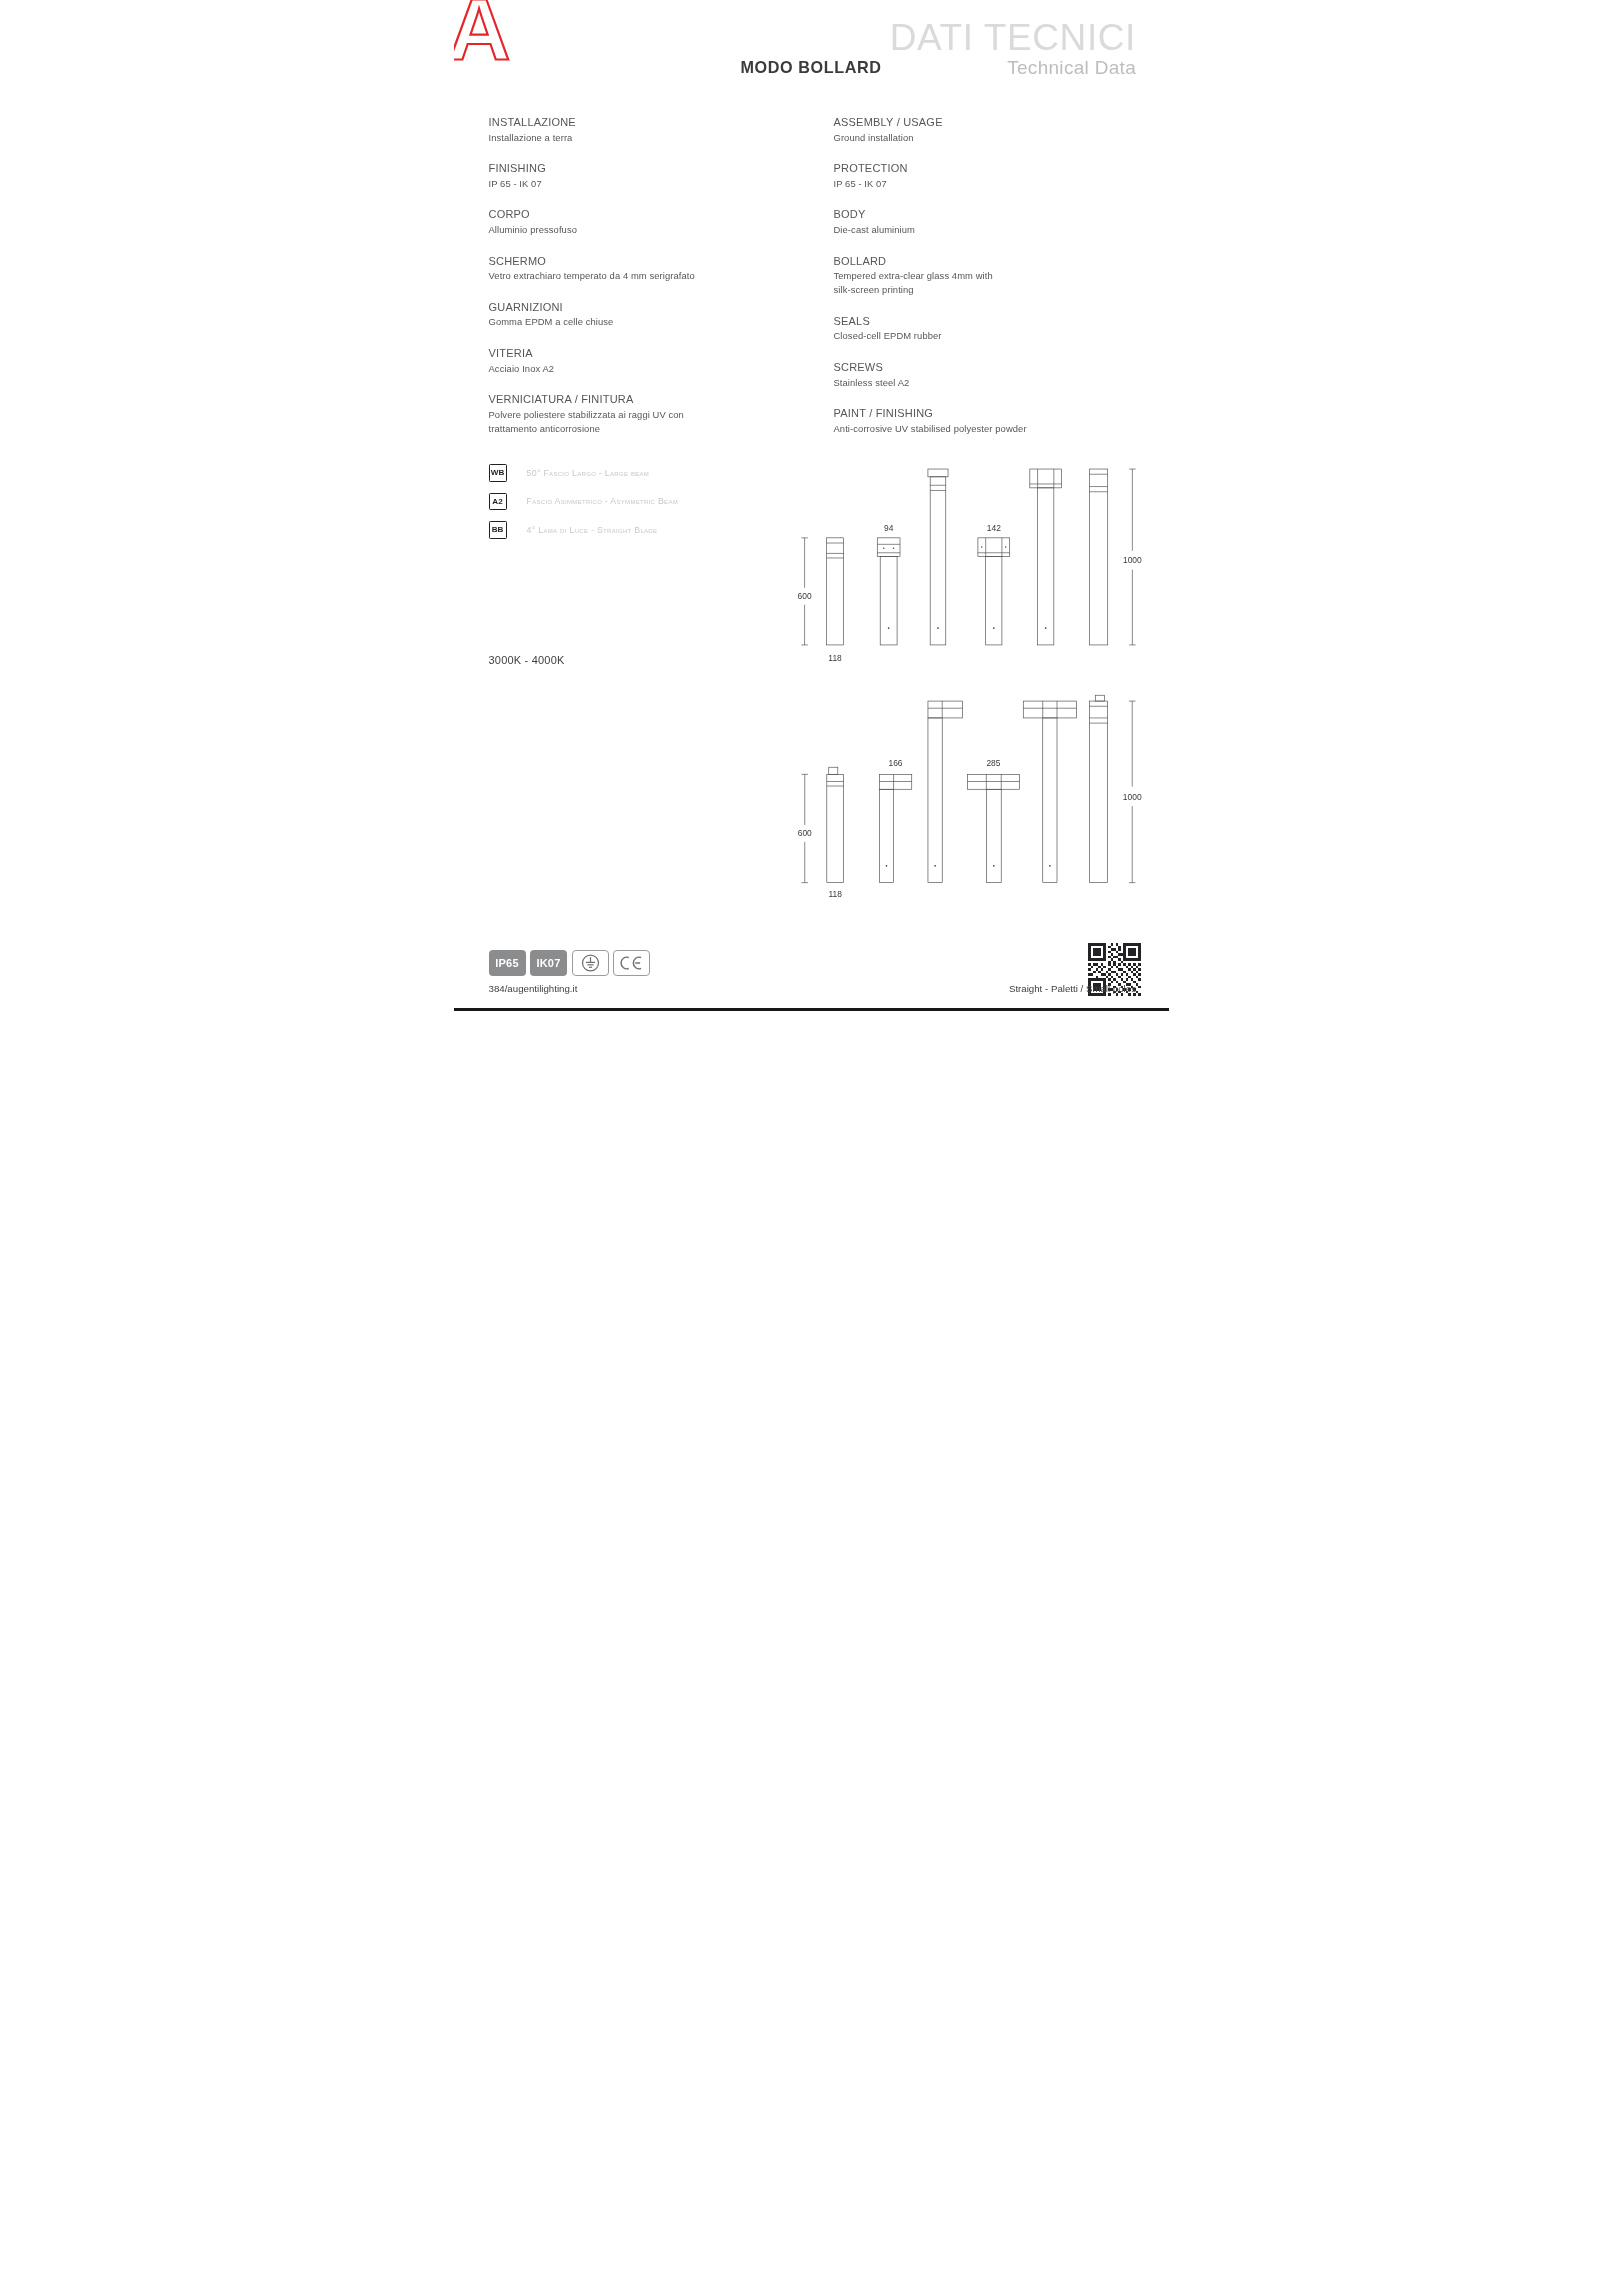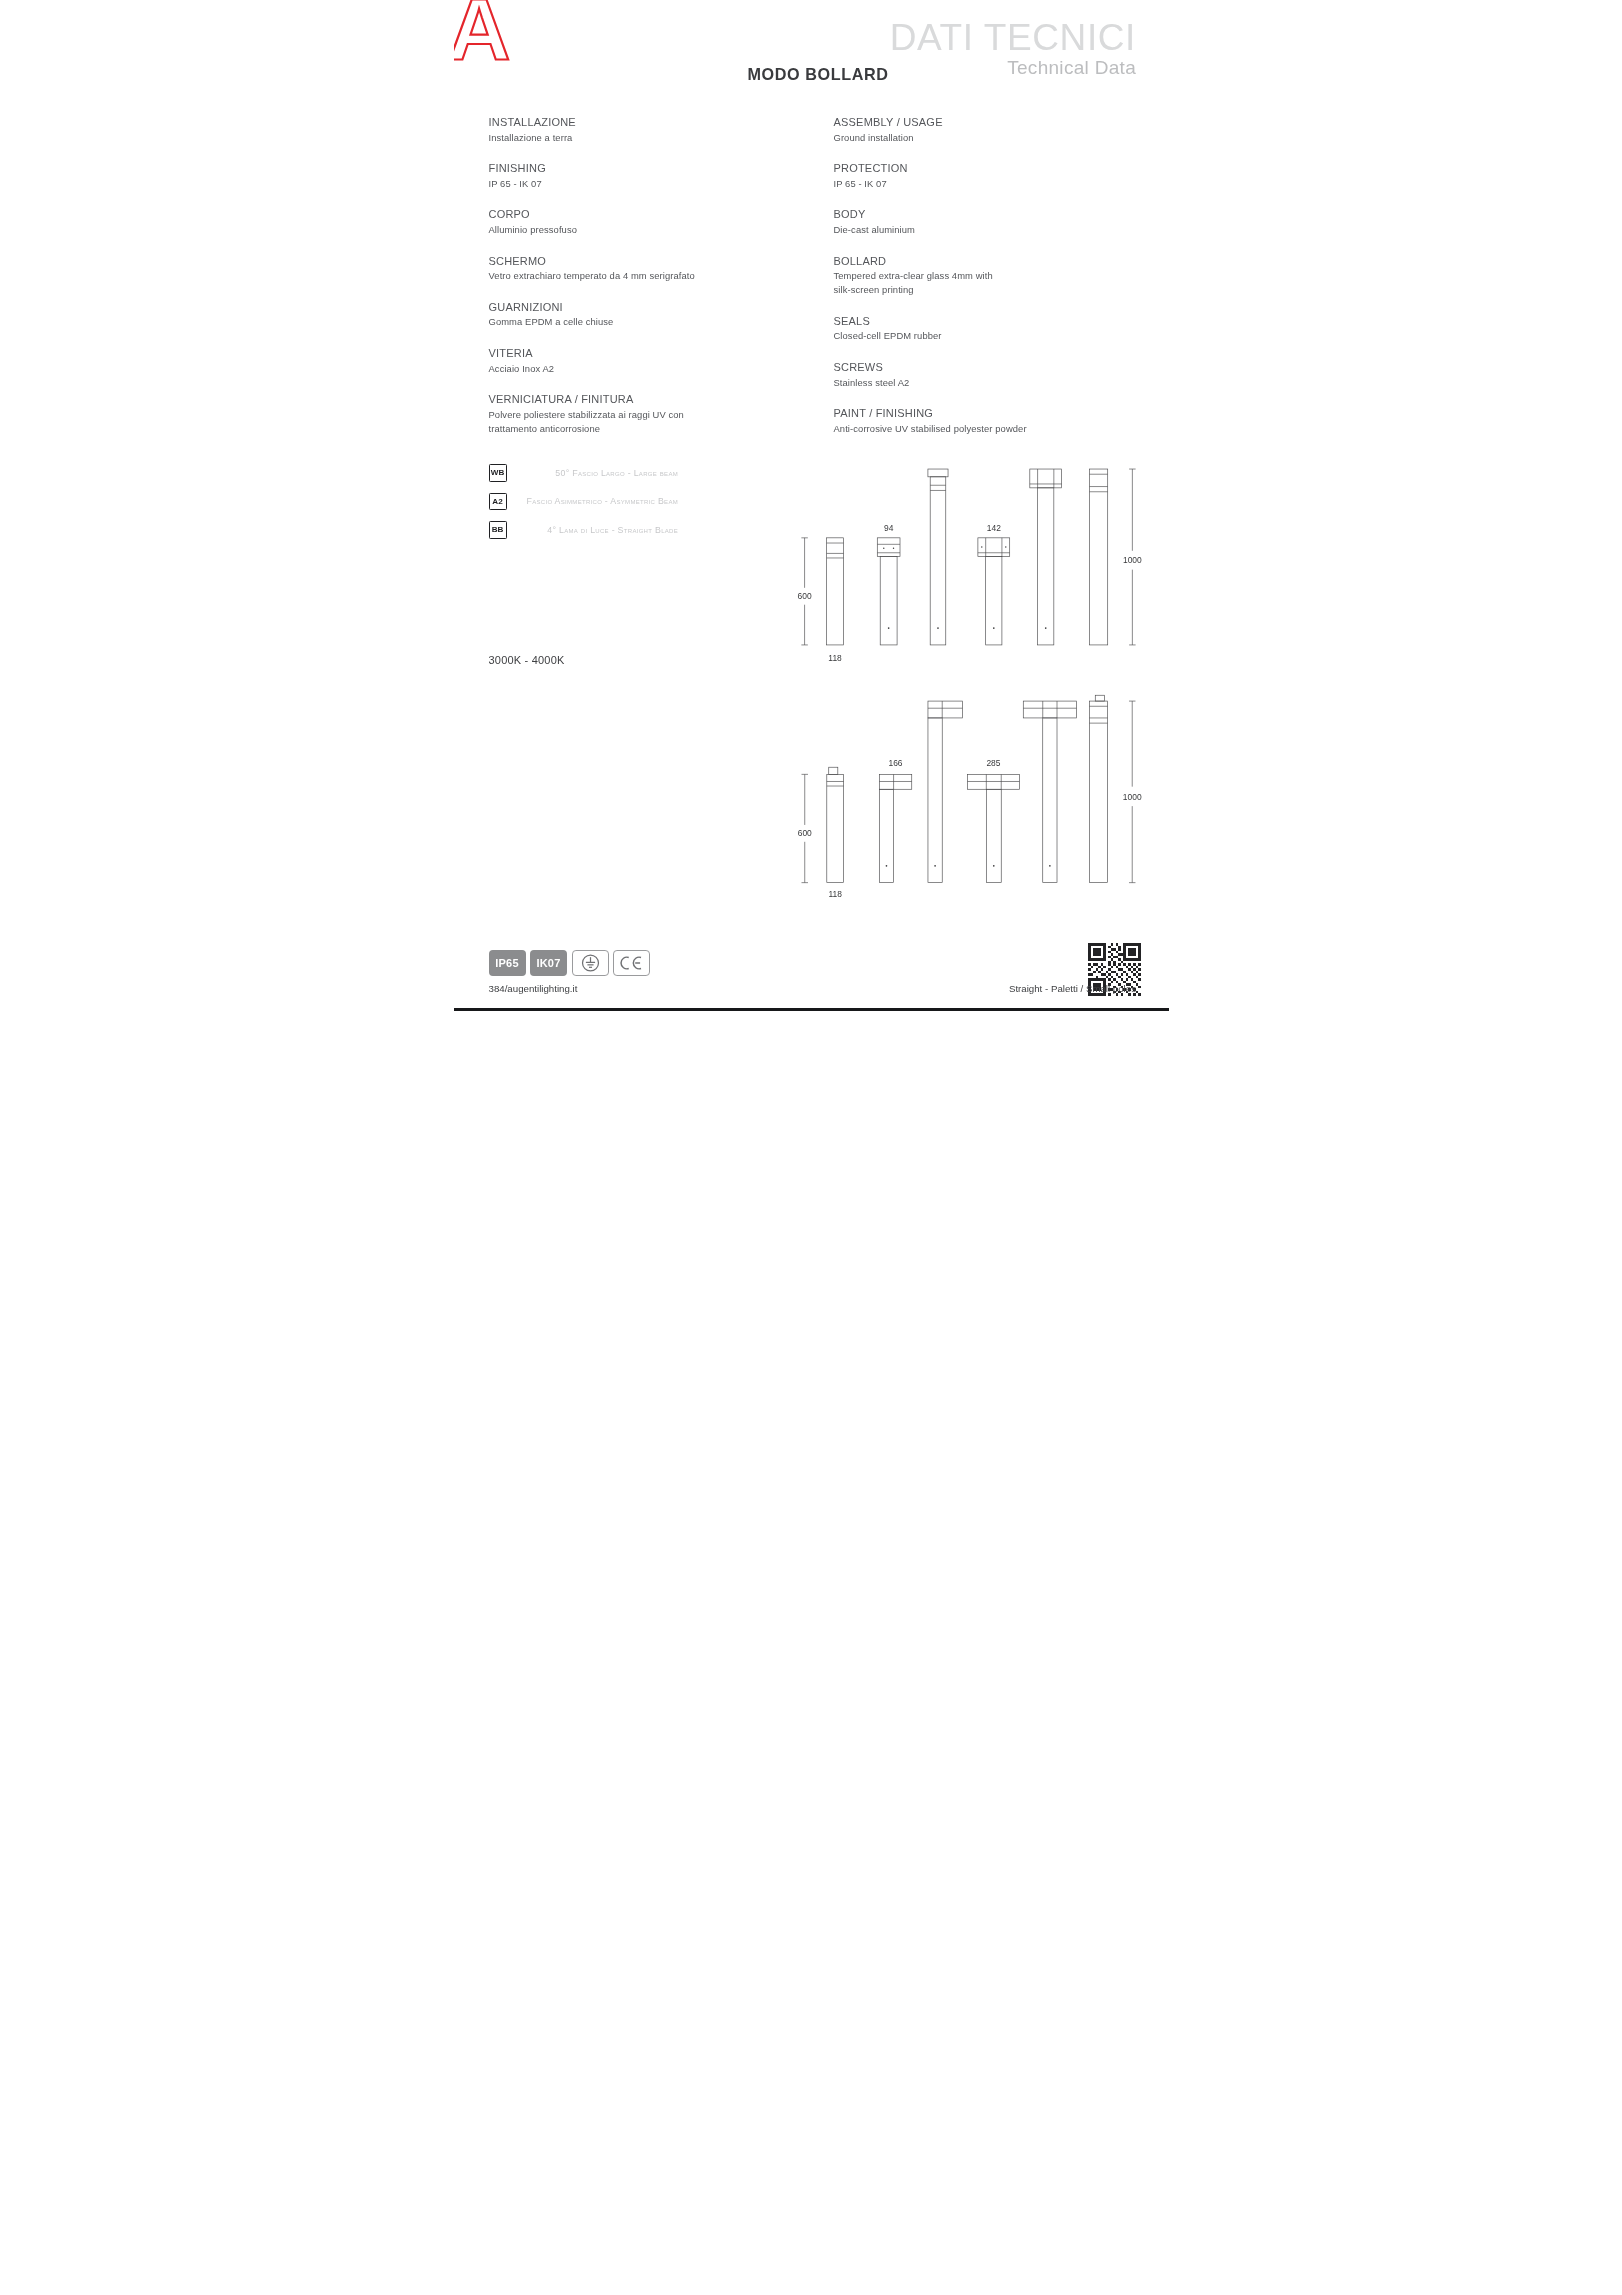--- a/index.html
+++ b/index.html
@@ -12,42 +12,42 @@
     background: #ffffff;
     font-family: "Liberation Sans", sans-serif;
     color: #54565a;
     overflow: hidden;
     border-bottom: 3.2px solid #17181a;
   }
   
   .logo { position:absolute; left:-9px; top:-19.5px; }
   .product-title {
     position:absolute; left:0; top:58px; width:100%;
-    margin:7px; text-align:center;
+    margin:0; text-align:center;
     font-size:16.2px; font-weight:700; letter-spacing:0.6px; color:#3a3b3e;
   }
   .section-title {
     position:absolute; right:32.5px; top:17px;
     font-size:37px; font-weight:400; color:#d9dadb; letter-spacing:0.6px;
     white-space:nowrap;
   }
   .section-sub {
     position:absolute; right:32.5px; top:57px;
     font-size:19px; color:#bcbdbf; letter-spacing:0.3px;margin-left:20px;
   }
   
   .col { position:absolute; top:114px; }
   .col-it { left:35px;  width:312px; }
   .col-en { left:380px; width:302px; }
   .spec { margin-bottom:15.6px; }
   .spec-title { font-size:11px; letter-spacing:0.2px; line-height:1.5; }
   .spec-body  { font-size:9.4px; letter-spacing:0.1px; line-height:1.5; white-space:pre-line; }
   
   .beams { position:absolute; left:35px; top:464px; }
-  .beam-row { display:flex; align-items:center; margin-bottom:11px; height:17.5px;justify-content:space-between; }
+  .beam-row { display:flex; align-items:center; margin-bottom:11px; height:17.5px; }
   .beam-code {
     width:18px; height:17.5px; border:1.3px solid #1f2023; border-radius:1.3px;
     display:flex; align-items:center; justify-content:center;
     font-size:8.1px; font-weight:700; color:#1f2023; flex:0 0 auto;
   }
   .beam-label {
     margin-left:20px; font-size:8.8px; color:#c7c8ca;
     font-variant:small-caps; letter-spacing:0.3px;
   }
   .color-temp {

